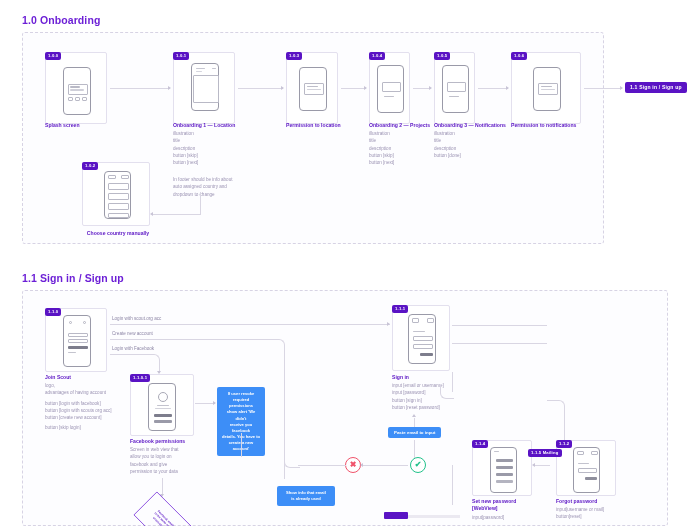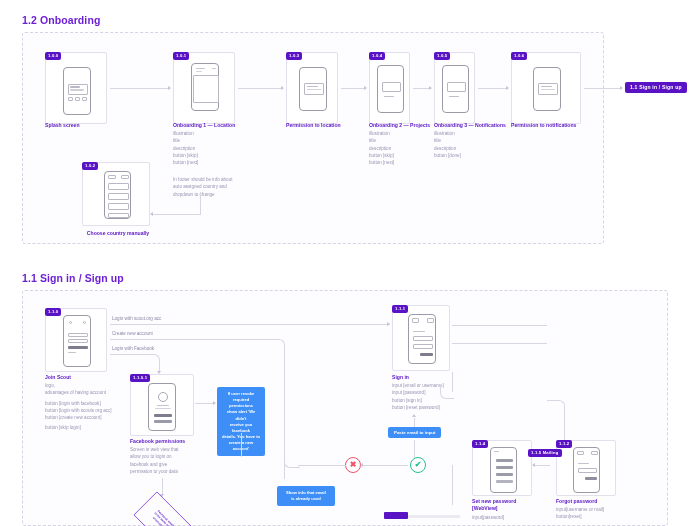--- a/index.html
+++ b/index.html
@@ -195,21 +195,21 @@
     position:absolute;
     background:#5a13c4;
     border-radius:1px;
   }
 </style>
 </head>
 <body>
 
 <div class="canvas">
 
-  <div class="section-title" style="left:22px;top:14px;">1.2 Onboarding</div>
+  <div class="section-title" style="left:22px;top:14px;">1.0 Onboarding</div>
   <div class="section-frame" style="left:22px;top:32px;width:582px;height:212px;"></div>
 
   <div class="card" style="left:45px;top:52px;width:62px;height:72px;">
     <div class="phone" style="left:17px;top:14px;width:28px;height:48px;">
       <div class="ph-box" style="left:4px;top:16px;width:20px;height:11px;"></div>
       <div class="ph-fill" style="left:6px;top:18px;width:10px;height:1.5px;background:#b9b9c6;"></div>
       <div class="ph-fill" style="left:6px;top:21px;width:14px;height:1.5px;background:#cfcfd9;"></div>
       <div class="ph-box" style="left:4px;top:29px;width:5px;height:4px;"></div>
       <div class="ph-box" style="left:11px;top:29px;width:5px;height:4px;"></div>
       <div class="ph-box" style="left:18px;top:29px;width:5px;height:4px;"></div>

